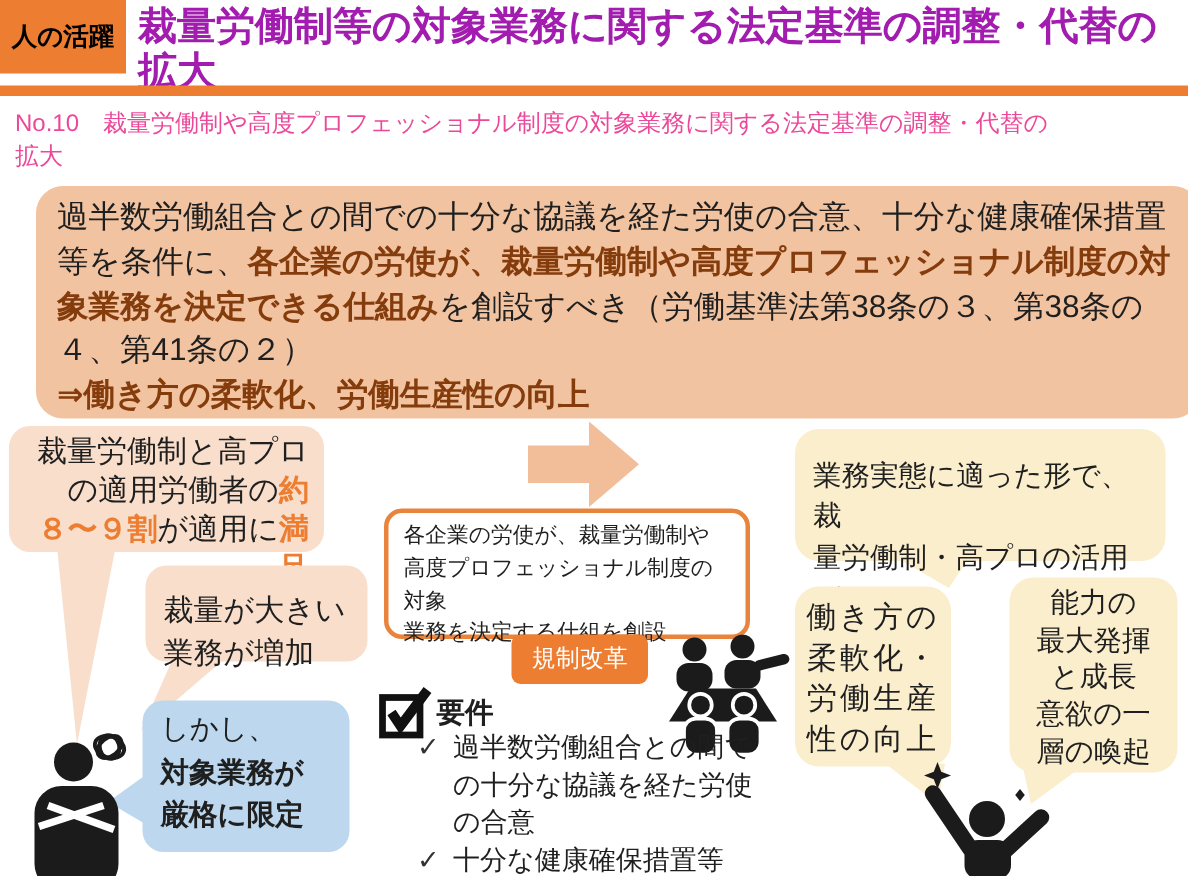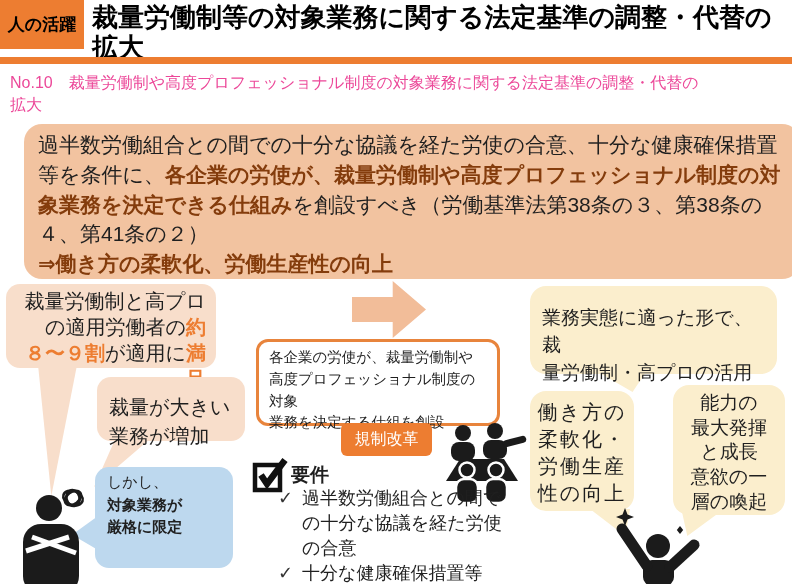--- a/index.html
+++ b/index.html
@@ -9,21 +9,21 @@
     background:#ffffff; margin:0 auto;
     font-family:"Liberation Sans","DejaVu Sans",sans-serif;
     color:#1f1f1f;
   }
   .abs { position:absolute; }
   .pre { white-space:pre-line; }
 
   
   .tag { background:#ED7D31; color:#000000; font-size:17px; font-weight:700;
          display:flex; align-items:center; justify-content:center; }
-  .title { font-size:26px; font-weight:600; line-height:1.16; color:#000000; }
+  .title { font-size:26px; font-weight:600; line-height:1.16; color:#a21caf; }
   .rule { background:#ED7D31; }
   .subtitle { font-size:16px; font-weight:500; line-height:1.35; color:#ec4899; }
 
   
   .summary { background:#F2C3A0; border-radius:18px; padding:6px 14px;
              font-size:21px; line-height:1.42; font-weight:500;margin-left:16px; }
   .em-brown { color:#843C0C; font-weight:700; }
   .em-orange { color:#ED7D31; font-weight:700; }
 
   
@@ -32,21 +32,21 @@
   .blue  { background:#BDD8EE; border-radius:14px; }
   .tail  { position:absolute; }
 
   .bubble1 { padding:4px 10px; font-size:20px; line-height:1.3; font-weight:500;text-align:right; }
   .bubble2 { padding:16px 12px; font-size:20px; line-height:1.45; font-weight:500; }
   .bubbleA { padding:18px 12px; font-size:19px; line-height:1.44; font-weight:500; }
   .bubbleB { padding:8px 0; font-size:20px; line-height:1.35; font-weight:500;
              text-align:center; letter-spacing:2px; }
   .bubbleC { padding:6px 0; font-size:19px; line-height:1.3; font-weight:500;
              text-align:center; }
-  .bubbleBlue { padding:6px 12px; font-size:15px; line-height:1.5; font-weight:500;font-family:Liberation Mono, monospace; }
+  .bubbleBlue { padding:6px 12px; font-size:19px; line-height:1.5; font-weight:500; }
   .bold { font-weight:700; }
 
   .arrow { background:#F2BD99;
            clip-path:polygon(0 28%,55% 28%,55% 0,100% 50%,55% 100%,55% 72%,0 72%); }
 
   .proposal { background:#fff; border:3px solid #E8843C; border-radius:12px;
               padding:5px 10px; font-size:14.5px; line-height:1.5; font-weight:500; }
   .badge { background:#ED7D31; color:#fff; border-radius:6px; font-size:16px;
            font-weight:500; display:flex; align-items:center; justify-content:center; }
 

